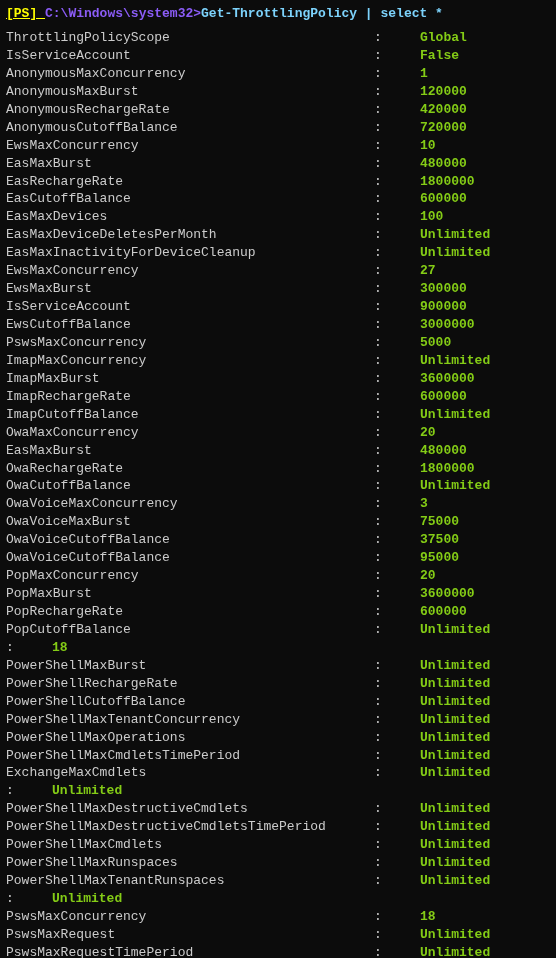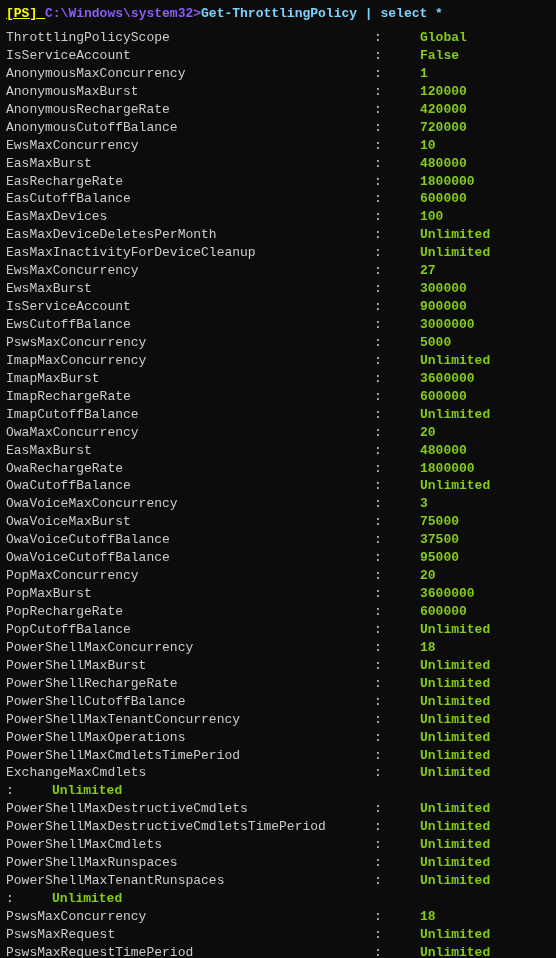--- a/index.html
+++ b/index.html
@@ -228,21 +228,20 @@
         <span class="data-key">PopRechargeRate</span>
         <span class="data-sep"> : </span>
         <span class="data-val">600000</span>
       </div>
       <div class="data-row">
         <span class="data-key">PopCutoffBalance</span>
         <span class="data-sep"> : </span>
         <span class="data-val">Unlimited</span>
       </div>
       <div class="data-row">
-        <span class="data-key">PowerShellMaxConcurrency</span>
         <span class="data-sep"> : </span>
         <span class="data-val">18</span>
       </div>
       <div class="data-row">
         <span class="data-key">PowerShellMaxBurst</span>
         <span class="data-sep"> : </span>
         <span class="data-val">Unlimited</span>
       </div>
       <div class="data-row">
         <span class="data-key">PowerShellRechargeRate</span>

